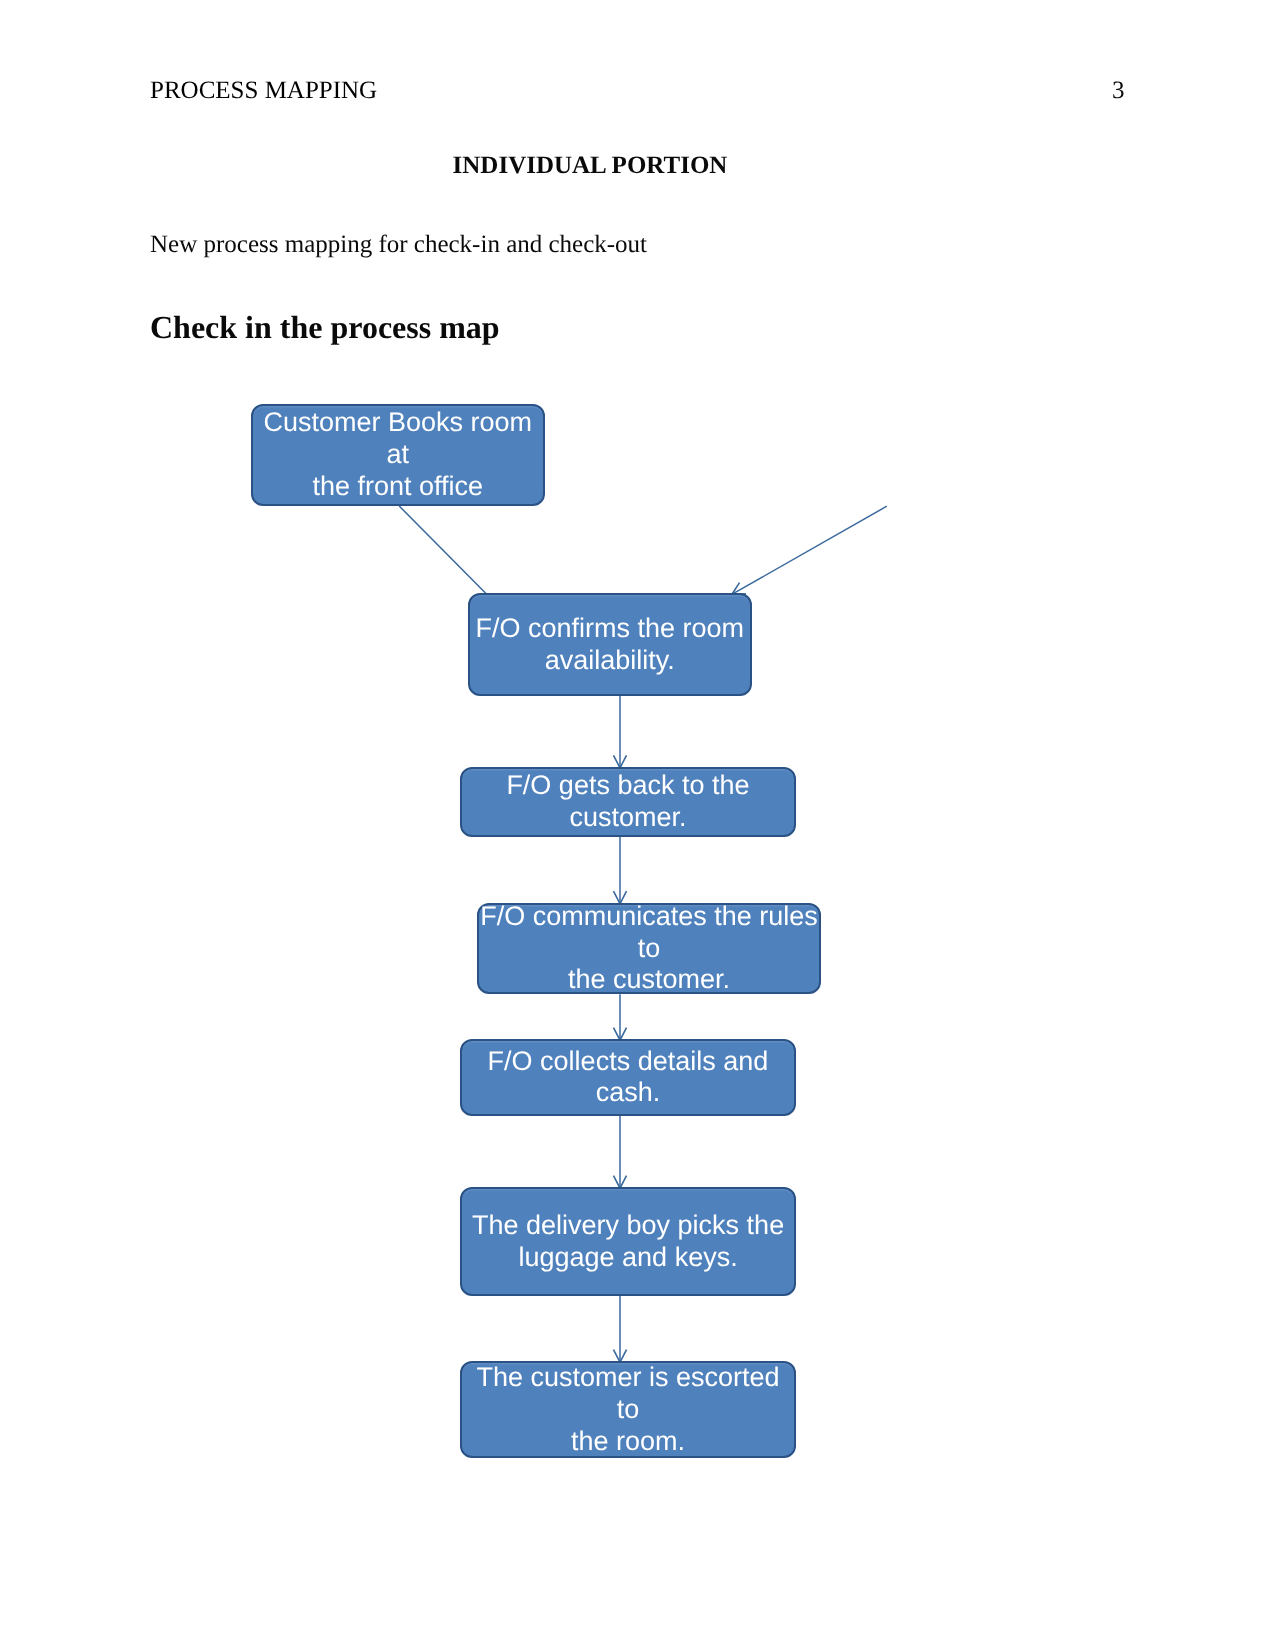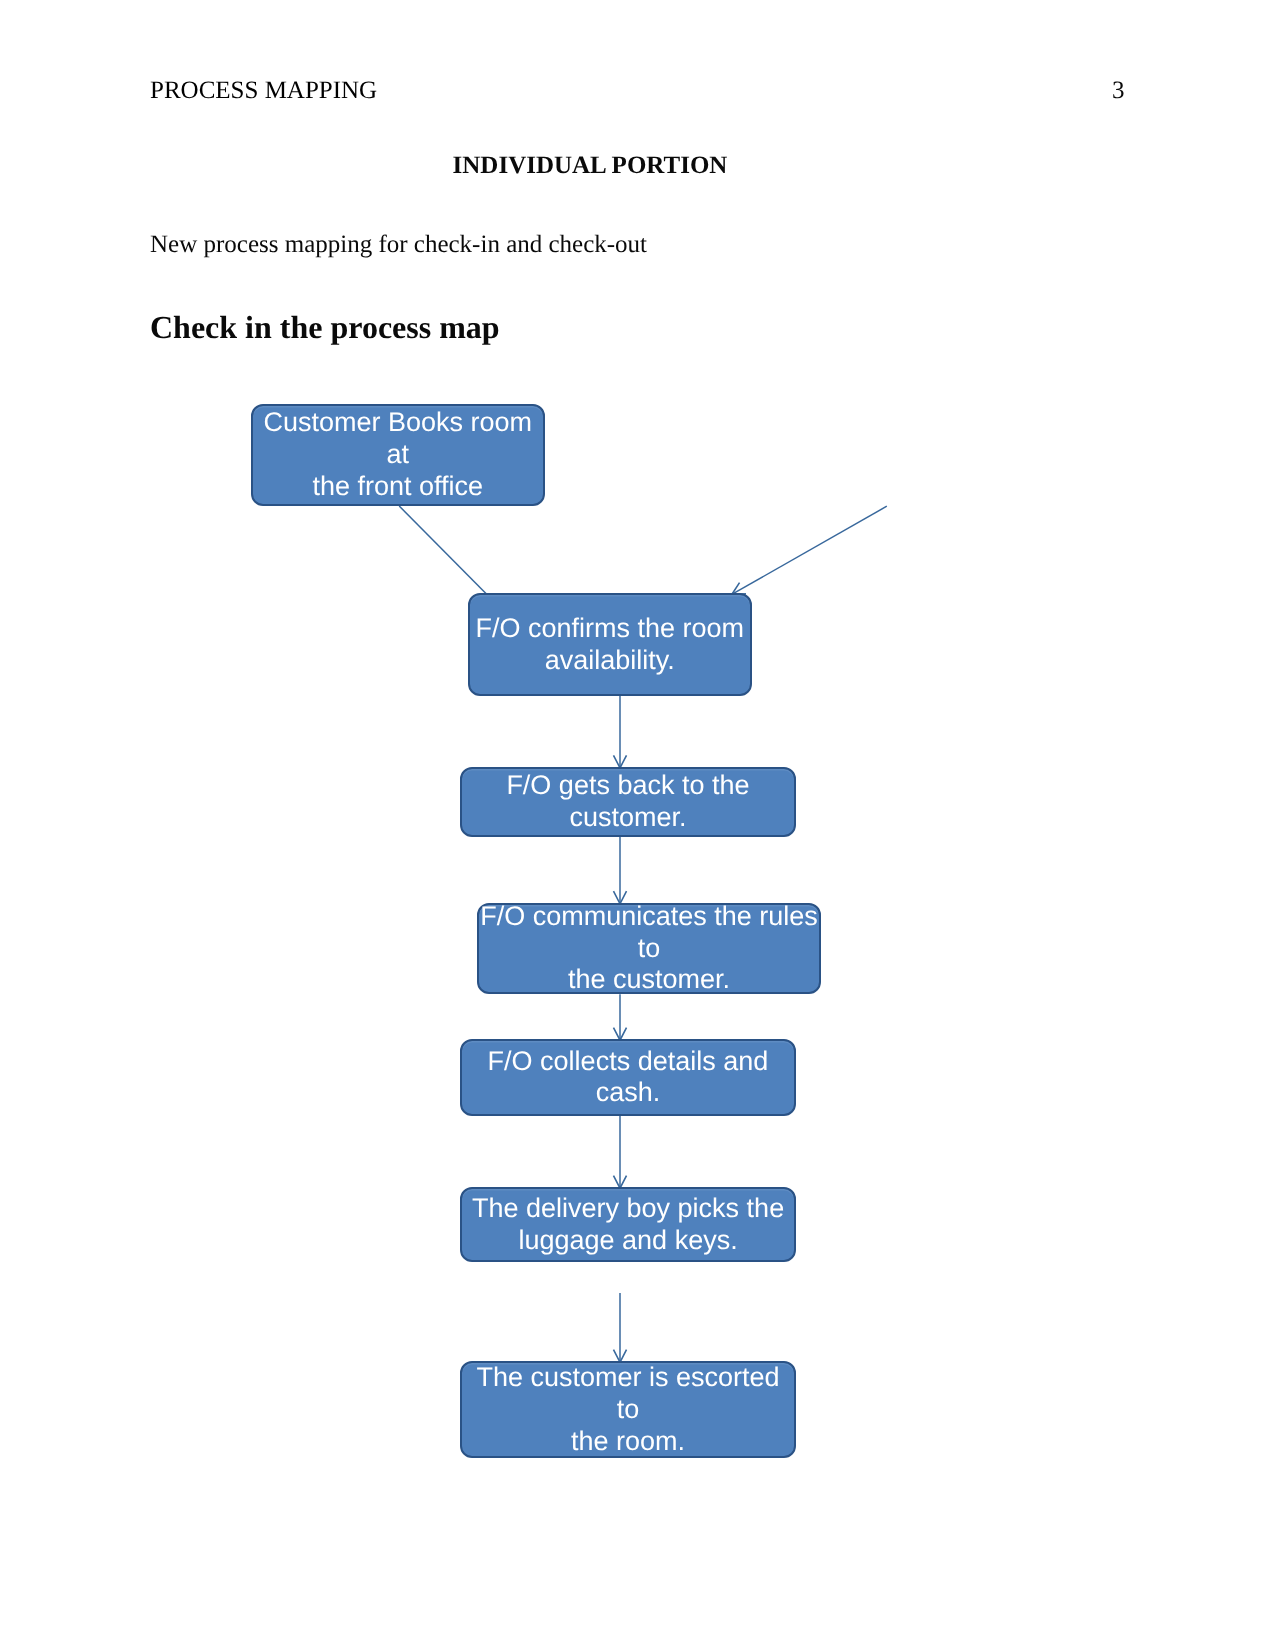--- a/index.html
+++ b/index.html
@@ -71,17 +71,17 @@
   </svg>
 
   <div class="node" style="left: 250.8px; top: 403.8px; width: 293.8px; height: 102.2px;">Customer Books room at
 the front office</div>
   <div class="node" style="left: 467.8px; top: 593.2px; width: 284px; height: 102.8px;">F/O confirms the room
 availability.</div>
   <div class="node" style="left: 459.9px; top: 766.9px; width: 336.1px; height: 69.8px;">F/O gets back to the customer.</div>
   <div class="node" style="left: 477px; top: 902.8px; width: 344px; height: 91.4px;">F/O communicates the rules to
 the customer.</div>
   <div class="node" style="left: 459.9px; top: 1039.2px; width: 336.1px; height: 76.6px;">F/O collects details and cash.</div>
-  <div class="node" style="left: 460.2px; top: 1187.2px; width: 335.8px; height: 75px;">The delivery boy picks the
+  <div class="node" style="left: 460.2px; top: 1187.2px; width: 335.8px; height: 109px;">The delivery boy picks the
 luggage and keys.</div>
   <div class="node" style="left: 460.2px; top: 1361.3px; width: 335.8px; height: 97.2px;">The customer is escorted to
 the room.</div>
 </div>
 
 </body></html>

